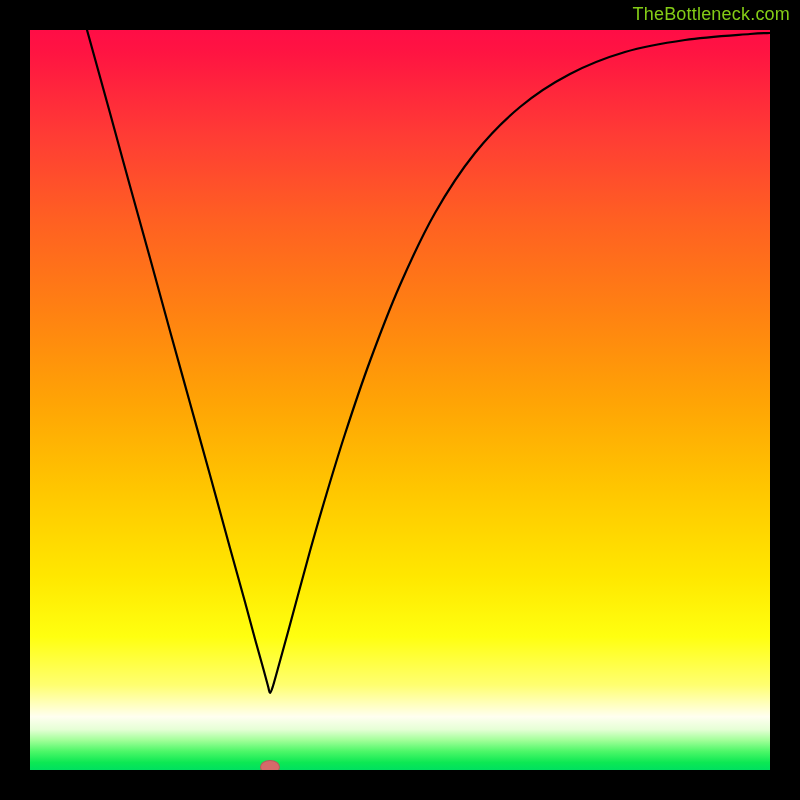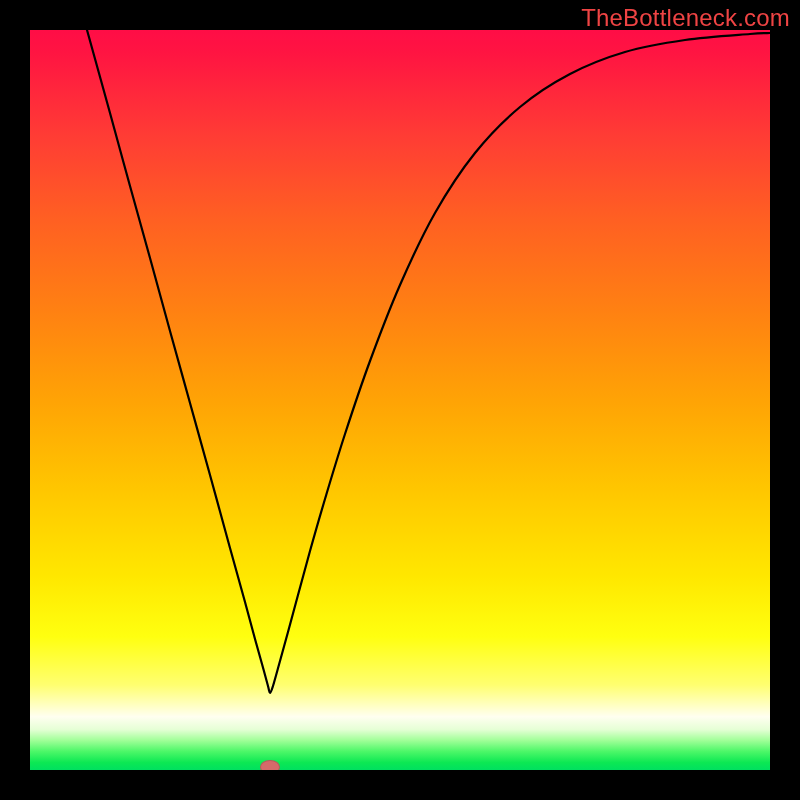--- a/index.html
+++ b/index.html
@@ -67,22 +67,22 @@
     height: 14px;
     background: #d56a6a;
     border-radius: 50%;
     transform: translate(-50%, -50%);
     box-shadow: 0 0 0 1px rgba(0,0,0,0.15) inset;
   }
   .watermark {
     position: absolute;
     top: 4px;
     right: 10px;
-    color: #ef4444;
-    font-size: 24px;
+    color: #84cc16;
+    font-size: 18px;
     font-weight: 500;
     letter-spacing: 0.2px;
     user-select: none;
   }
 </style>
 </head>
 <body>
 
 <div class="frame">
   <div class="watermark">TheBottleneck.com</div>

